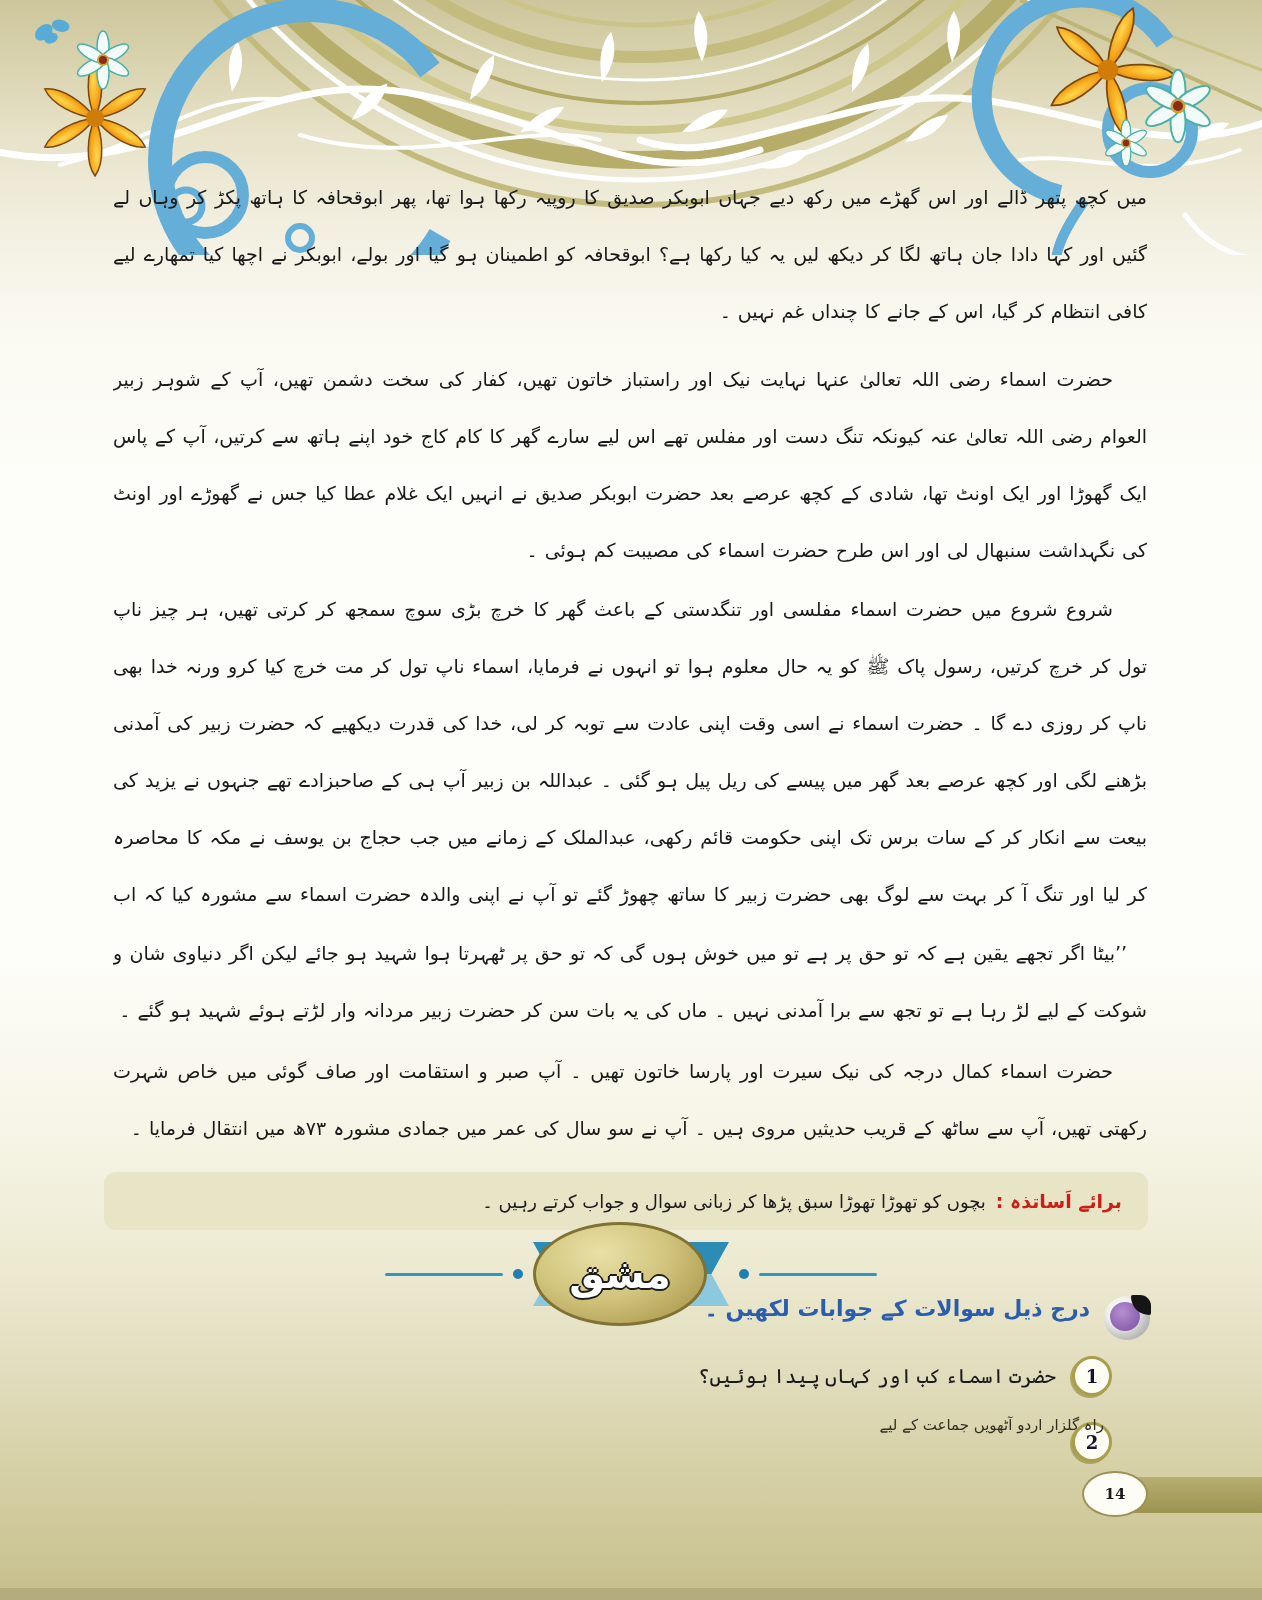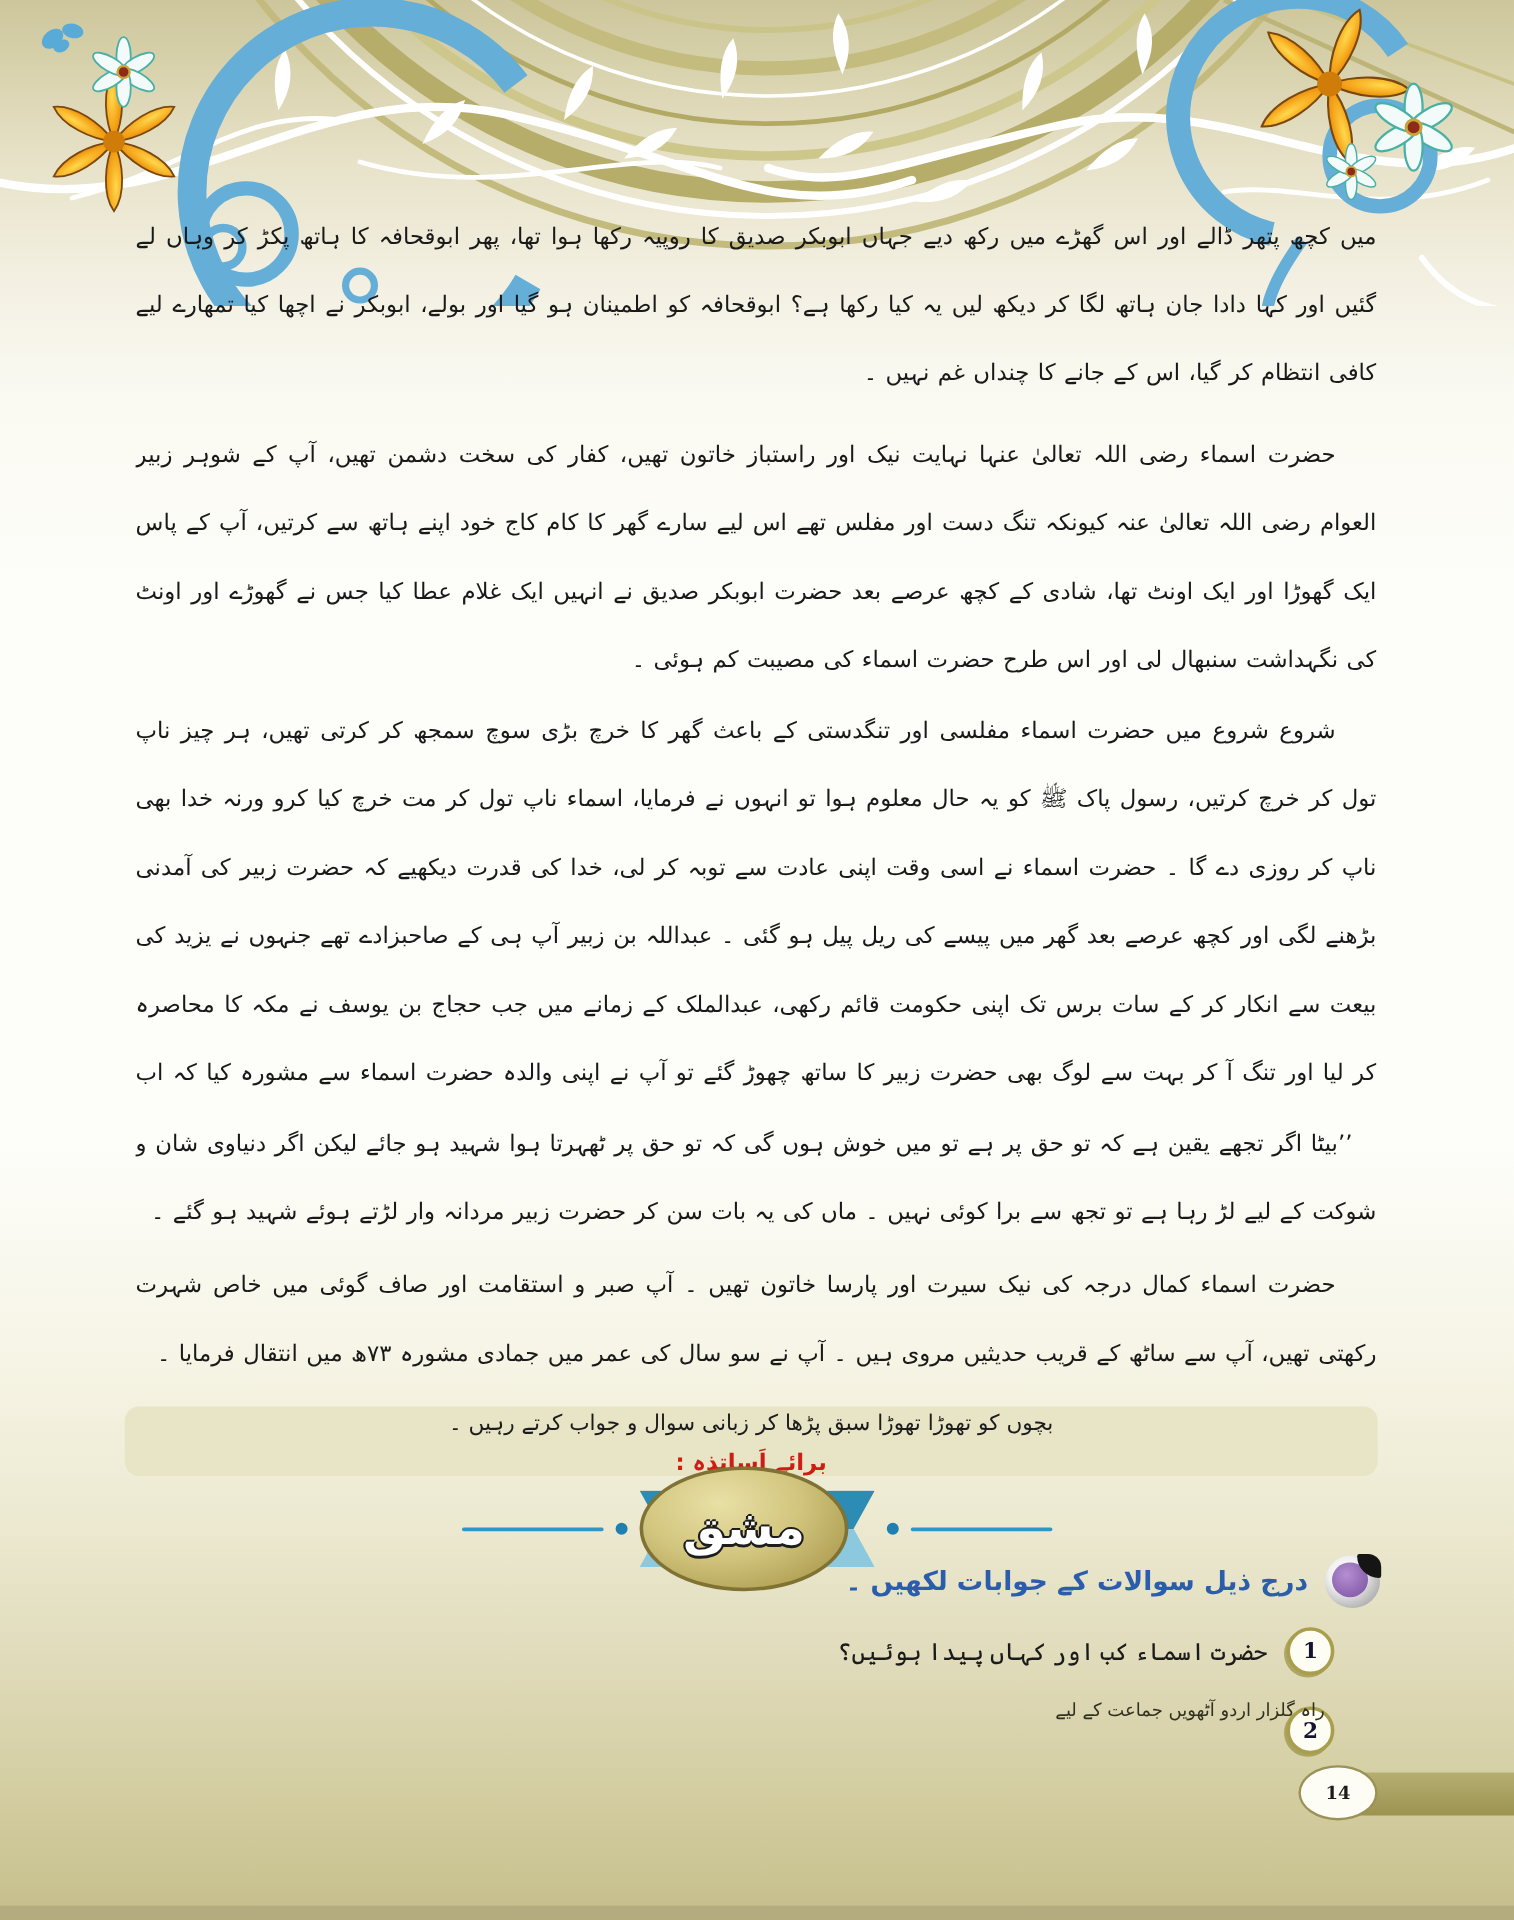--- a/index.html
+++ b/index.html
@@ -22,21 +22,21 @@
   }
   .p1{top:150px;height:175px;}
   .p2{top:332px;height:230px;text-indent:34px;}
   .p3{top:562px;height:344px;text-indent:34px;}
   .p4{top:906px;height:116px;text-indent:20px;}
   .p5{top:1024px;height:116px;text-indent:34px;}
   
   .note-box{
     position:absolute;top:1172px;left:104px;right:114px;height:58px;
     background:#e8e4c6;border-radius:12px;
-    display:flex;flex-direction:column;align-items:center;justify-content:flex-end;
+    display:flex;flex-direction:row;align-items:center;justify-content:flex-end;
     padding:0 26px;box-sizing:border-box;gap:10px;text-align:right;
   }
   .note-label{direction:rtl;color:#ce1d13;font-weight:bold;font-size:19px;white-space:nowrap;}
   .note-text{direction:rtl;color:#1c1c1c;font-size:18px;white-space:nowrap;}
   
   .medallion-row{
     position:absolute;top:1222px;left:0;width:100%;height:104px;
     display:flex;align-items:center;justify-content:center;
   }
   .m-line{width:118px;height:3px;background:#2f97c6;border-radius:2px;}
@@ -52,21 +52,21 @@
     background:radial-gradient(ellipse at 38% 28%,#e9e0a6 0%,#d2c57e 45%,#b3a458 78%,#a0914a 100%);
     border:3px solid #7f7233;display:flex;align-items:center;justify-content:center;
   }
   .medal-text{
     font-size:40px;font-weight:bold;color:#ffffff;direction:rtl;
     text-shadow:2px 0 0 #1d1d1d,-2px 0 0 #1d1d1d,0 2px 0 #1d1d1d,0 -2px 0 #1d1d1d,1px 1px 0 #1d1d1d,-1px -1px 0 #1d1d1d;
   }
   
   .q-heading{
     position:absolute;top:1296px;right:112px;display:flex;direction:rtl;
-    align-items:center;gap:14px;
+    gap:14px;
   }
   .q-heading-text{color:#2b5dad;font-size:22px;font-weight:bold;direction:rtl;}
   .sphere{width:46px;height:44px;border-radius:50%;position:relative;
     background:radial-gradient(circle at 38% 35%,#ffffff 0%,#f0f0f0 35%,#c6c6c6 62%,#8e8e8e 100%);}
   .sphere::before{content:"";position:absolute;left:6px;top:6px;width:30px;height:29px;border-radius:50%;
     background:radial-gradient(circle at 40% 35%,#b48fd0,#9168b4 60%,#7b539d);}
   .sphere::after{content:"";position:absolute;top:-1px;right:-1px;width:20px;height:20px;
     background:#151515;border-radius:10% 60% 10% 100%;}
   .q-row{position:absolute;right:150px;display:flex;direction:rtl;align-items:center;gap:16px;}
   .q1{top:1356px;}
@@ -204,21 +204,21 @@
         <ellipse rx="6" ry="16" cy="-13" transform="rotate(240)"></ellipse>
           <ellipse rx="6" ry="16" cy="-13" transform="rotate(300)"></ellipse>
       </g>
       <circle r="5" fill="#8c2b18" stroke="#caa23a" stroke-width="2"></circle>
     </g>
   </svg>
 
   <p class="para p1">میں کچھ پتھر ڈالے اور اس گھڑے میں رکھ دیے جہاں ابوبکر صدیق کا روپیہ رکھا ہوا تھا، پھر ابوقحافہ کا ہاتھ پکڑ کر وہاں لے گئیں اور کہا دادا جان ہاتھ لگا کر دیکھ لیں یہ کیا رکھا ہے؟ ابوقحافہ کو اطمینان ہو گیا اور بولے، ابوبکر نے اچھا کیا تمھارے لیے کافی انتظام کر گیا، اس کے جانے کا چنداں غم نہیں ۔</p>
   <p class="para p2">حضرت اسماء رضی اللہ تعالیٰ عنہا نہایت نیک اور راستباز خاتون تھیں، کفار کی سخت دشمن تھیں، آپ کے شوہر زبیر العوام رضی اللہ تعالیٰ عنہ کیونکہ تنگ دست اور مفلس تھے اس لیے سارے گھر کا کام کاج خود اپنے ہاتھ سے کرتیں، آپ کے پاس ایک گھوڑا اور ایک اونٹ تھا، شادی کے کچھ عرصے بعد حضرت ابوبکر صدیق نے انہیں ایک غلام عطا کیا جس نے گھوڑے اور اونٹ کی نگہداشت سنبھال لی اور اس طرح حضرت اسماء کی مصیبت کم ہوئی ۔</p>
   <p class="para p3">شروع شروع میں حضرت اسماء مفلسی اور تنگدستی کے باعث گھر کا خرچ بڑی سوچ سمجھ کر کرتی تھیں، ہر چیز ناپ تول کر خرچ کرتیں، رسول پاک ﷺ کو یہ حال معلوم ہوا تو انہوں نے فرمایا، اسماء ناپ تول کر مت خرچ کیا کرو ورنہ خدا بھی ناپ کر روزی دے گا ۔ حضرت اسماء نے اسی وقت اپنی عادت سے توبہ کر لی، خدا کی قدرت دیکھیے کہ حضرت زبیر کی آمدنی بڑھنے لگی اور کچھ عرصے بعد گھر میں پیسے کی ریل پیل ہو گئی ۔ عبداللہ بن زبیر آپ ہی کے صاحبزادے تھے جنہوں نے یزید کی بیعت سے انکار کر کے سات برس تک اپنی حکومت قائم رکھی، عبدالملک کے زمانے میں جب حجاج بن یوسف نے مکہ کا محاصرہ کر لیا اور تنگ آ کر بہت سے لوگ بھی حضرت زبیر کا ساتھ چھوڑ گئے تو آپ نے اپنی والدہ حضرت اسماء سے مشورہ کیا کہ اب کیا کرنا چاہیے، انہوں نے فرمایا ۔</p>
-  <p class="para p4">’’بیٹا اگر تجھے یقین ہے کہ تو حق پر ہے تو میں خوش ہوں گی کہ تو حق پر ٹھہرتا ہوا شہید ہو جائے لیکن اگر دنیاوی شان و شوکت کے لیے لڑ رہا ہے تو تجھ سے برا کوئی نہیں ۔ ماں کی یہ بات سن کر حضرت زبیر مردانہ وار لڑتے ہوئے شہید ہو گئے ۔</p>
+  <p class="para p4">’’بیٹا اگر تجھے یقین ہے کہ تو حق پر ہے تو میں خوش ہوں گی کہ تو حق پر ٹھہرتا ہوا شہید ہو جائے لیکن اگر دنیاوی شان و شوکت کے لیے لڑ رہا ہے تو تجھ سے برا آمدنی نہیں ۔ ماں کی یہ بات سن کر حضرت زبیر مردانہ وار لڑتے ہوئے شہید ہو گئے ۔</p>
   <p class="para p5">حضرت اسماء کمال درجہ کی نیک سیرت اور پارسا خاتون تھیں ۔ آپ صبر و استقامت اور صاف گوئی میں خاص شہرت رکھتی تھیں، آپ سے ساٹھ کے قریب حدیثیں مروی ہیں ۔ آپ نے سو سال کی عمر میں جمادی مشورہ ۷۳ھ میں انتقال فرمایا ۔</p>
 
   <div class="note-box">
     <span class="note-text">بچوں کو تھوڑا تھوڑا سبق پڑھا کر زبانی سوال و جواب کرتے رہیں ۔</span>
     <span class="note-label">برائے اَساتذہ :</span>
   </div>
 
   <div class="medallion-row">
     <div class="m-line"></div>
     <div class="m-dot"></div>

